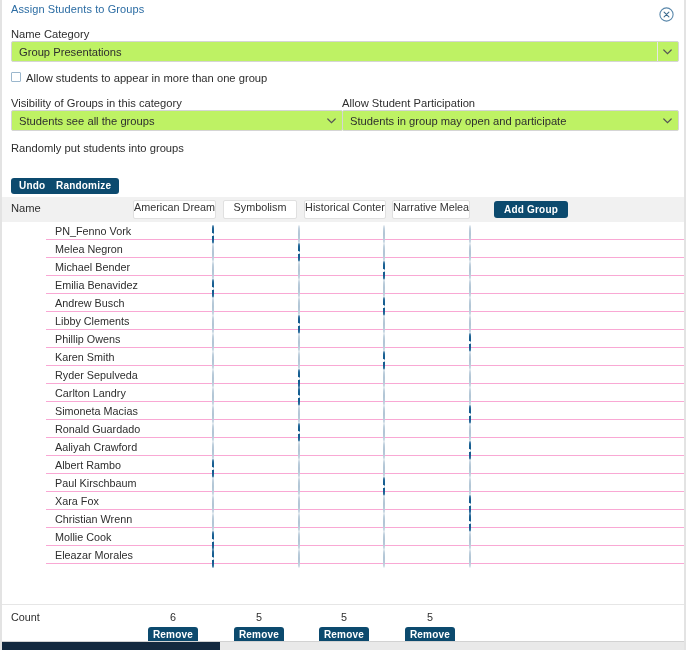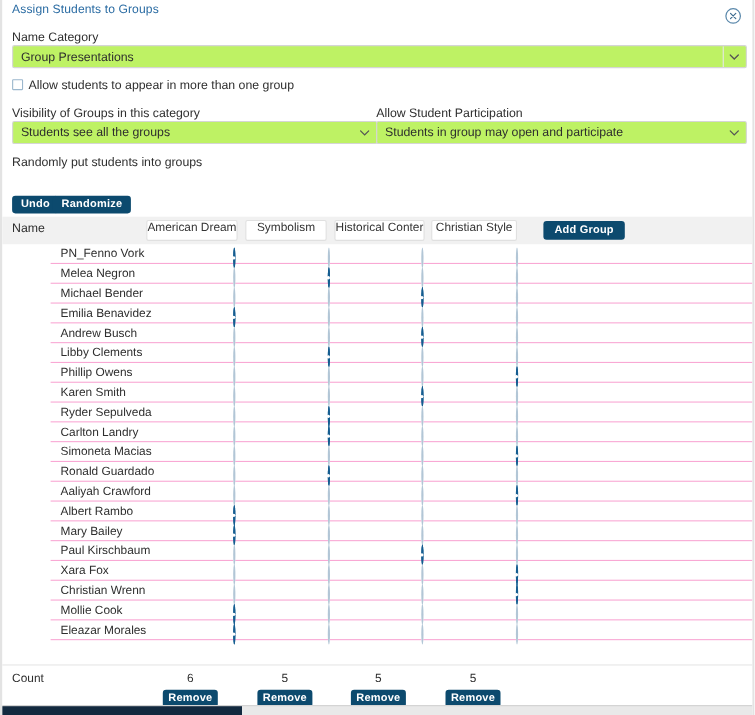--- a/index.html
+++ b/index.html
@@ -315,21 +315,21 @@
         <div class="grp-input" style="left: 131px; width: 83px;">
           <span>American Dream</span>
         </div>
         <div class="grp-input" style="left: 221px; width: 74px;">
           <span>Symbolism</span>
         </div>
         <div class="grp-input" style="left: 302px; width: 82px;">
           <span>Historical Conter</span>
         </div>
         <div class="grp-input" style="left: 390px; width: 78px;">
-          <span>Christian Style</span>
+          <span>Narrative Melea</span>
         </div>
       </div>
     <button class="btn btn-addgroup">Add Group</button>
 
     <div class="rows" id="rows">
         <div class="row">
           <span class="nm">PN_Fenno Vork</span>
           <span class="cell" style="left: 165.5px;"><span class="rdo2 on"></span></span>
           <span class="cell" style="left: 251.5px;"><span class="rdo2"></span></span>
           <span class="cell" style="left: 336.5px;"><span class="rdo2"></span></span>
@@ -414,27 +414,20 @@
         </div>
         <div class="row">
           <span class="nm">Aaliyah Crawford</span>
           <span class="cell" style="left: 165.5px;"><span class="rdo2"></span></span>
           <span class="cell" style="left: 251.5px;"><span class="rdo2"></span></span>
           <span class="cell" style="left: 336.5px;"><span class="rdo2"></span></span>
           <span class="cell" style="left: 422.5px;"><span class="rdo2 on"></span></span>
         </div>
         <div class="row">
           <span class="nm">Albert Rambo</span>
-          <span class="cell" style="left: 165.5px;"><span class="rdo2 on"></span></span>
-          <span class="cell" style="left: 251.5px;"><span class="rdo2"></span></span>
-          <span class="cell" style="left: 336.5px;"><span class="rdo2"></span></span>
-          <span class="cell" style="left: 422.5px;"><span class="rdo2"></span></span>
-        </div>
-        <div class="row">
-          <span class="nm">Mary Bailey</span>
           <span class="cell" style="left: 165.5px;"><span class="rdo2 on"></span></span>
           <span class="cell" style="left: 251.5px;"><span class="rdo2"></span></span>
           <span class="cell" style="left: 336.5px;"><span class="rdo2"></span></span>
           <span class="cell" style="left: 422.5px;"><span class="rdo2"></span></span>
         </div>
         <div class="row">
           <span class="nm">Paul Kirschbaum</span>
           <span class="cell" style="left: 165.5px;"><span class="rdo2"></span></span>
           <span class="cell" style="left: 251.5px;"><span class="rdo2"></span></span>
           <span class="cell" style="left: 336.5px;"><span class="rdo2 on"></span></span>

